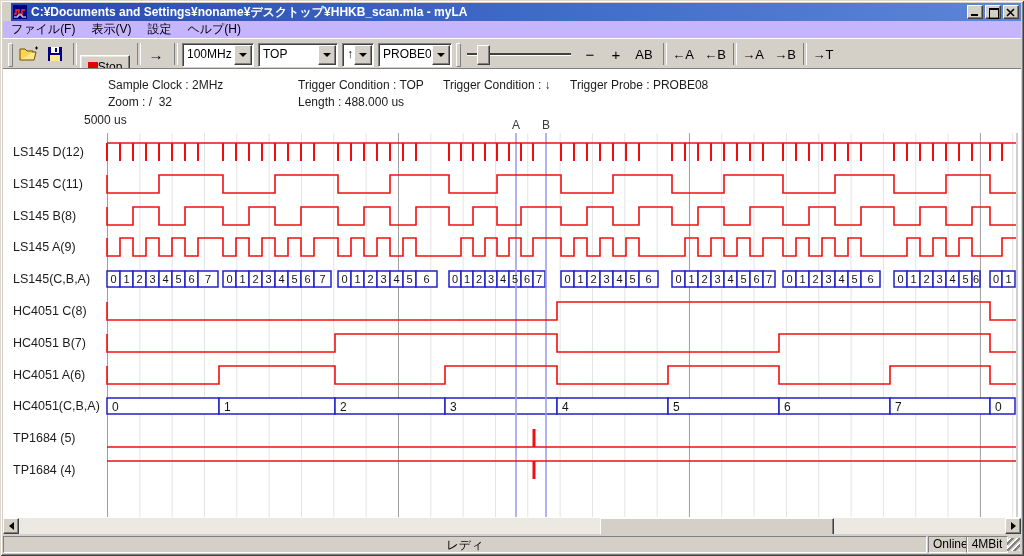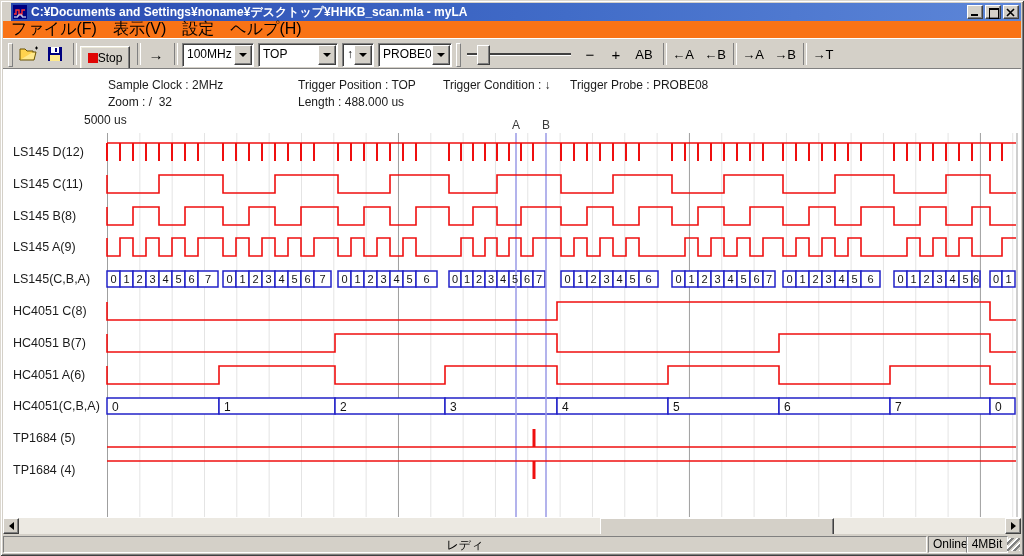--- a/index.html
+++ b/index.html
@@ -8,28 +8,28 @@
        box-shadow:inset 1px 1px 0 #dcd8d0, inset -1px -1px 0 #404040, inset 2px 2px 0 #fff, inset -2px -2px 0 #808080;}
   .titlebar{position:absolute;left:11px;top:3px;right:3px;height:18px;
        background:linear-gradient(90deg,#2a4ab0 0%,#416cc8 55%,#5d86d8 100%);display:flex;align-items:center;}
   .appicon{width:14px;height:14px;margin-left:2px;margin-right:4px;flex:0 0 auto;}
   .title{color:#fff;font-size:12px;font-weight:bold;white-space:nowrap;overflow:hidden;flex:1;}
   .tb-btns{display:flex;gap:2px;margin-right:2px;}
   .tb-btn{width:16px;height:14px;background:#d4d0c8;border:1px solid;border-color:#fff #404040 #404040 #fff;
        box-shadow:inset -1px -1px 0 #808080;padding:0;position:relative;}
   .glyph-min{position:absolute;left:3px;bottom:2px;width:7px;height:2px;background:#000;}
   .glyph-max{position:absolute;left:3px;top:2px;width:8px;height:8px;border:1px solid #000;border-top-width:2px;}
-  .menubar{position:absolute;left:3px;top:21px;right:3px;height:17px;background:#f97316;font-size:16px;
+  .menubar{position:absolute;left:3px;top:21px;right:3px;height:17px;background:#c4b5fd;font-size:12px;
        display:flex;align-items:center;border-bottom:1px solid #dcd8d0;}
   .menu-item{padding:1px 8px;white-space:pre;}
   .toolbar{position:absolute;left:3px;top:38px;right:3px;height:30px;background:#d4d0c8;border-top:1px solid #fff;}
   .grip{position:absolute;top:4px;width:3px;height:22px;background:#d4d0c8;border:1px solid;border-color:#fff #808080 #808080 #fff;}
   .sep{position:absolute;top:4px;width:2px;height:22px;border-left:1px solid #808080;border-right:1px solid #fff;}
   .icon-btn{position:absolute;top:3px;width:24px;height:24px;border:none;background:transparent;padding:0;display:flex;align-items:center;justify-content:center;}
-  .raised-btn{position:absolute;top:7px;height:24px;background:#d4d0c8;border:1px solid;border-color:#fff #404040 #404040 #fff;
+  .raised-btn{position:absolute;top:16px;height:24px;background:#d4d0c8;border:1px solid;border-color:#fff #404040 #404040 #fff;
        box-shadow:inset -1px -1px 0 #808080,inset 1px 1px 0 #ece9d8;font-size:12px;display:flex;align-items:center;justify-content:center;gap:0;padding:0 4px;}
   .stop-square{display:inline-block;width:10px;height:10px;background:#e00505;}
   .flat-btn{position:absolute;top:3px;height:24px;border:none;background:transparent;font-size:13px;padding:0;text-align:center;}
   .combo{position:absolute;top:4px;height:22px;background:#fff;border:1px solid;border-color:#808080 #fff #fff #808080;
        box-shadow:inset 1px 1px 0 #404040;display:flex;}
   .combo-text{flex:1;font-size:12px;padding:3px 0 0 4px;white-space:nowrap;overflow:hidden;}
   .combo-btn{width:16px;margin:1px;background:#d4d0c8;border:1px solid;border-color:#fff #404040 #404040 #fff;
        box-shadow:inset -1px -1px 0 #808080;display:flex;align-items:center;justify-content:center;}
   .combo-arrow{width:0;height:0;border-left:4px solid transparent;border-right:4px solid transparent;border-top:4px solid #000;}
   .slider{position:absolute;top:5px;height:20px;}
@@ -150,21 +150,21 @@
     <button class="flat-btn" style="left:698px;width:28px">←B</button>
     <span class="sep" style="left:730px"></span>
     <button class="flat-btn" style="left:736px;width:28px">→A</button>
     <button class="flat-btn" style="left:768px;width:28px">→B</button>
     <span class="sep" style="left:800px"></span>
     <button class="flat-btn" style="left:806px;width:28px">→T</button>
   </div>
 
   <div class="client">
     <div class="info" style="left:105px;top:9px">Sample Clock : 2MHz</div>
-    <div class="info" style="left:295px;top:9px">Trigger Position : TOP</div>
+    <div class="info" style="left:295px;top:9px">Trigger Condition : TOP</div>
     <div class="info" style="left:440px;top:9px">Trigger Condition : ↓</div>
     <div class="info" style="left:567px;top:9px">Trigger Probe : PROBE08</div>
     <div class="info" style="left:105px;top:26px">Zoom : /  32</div>
     <div class="info" style="left:295px;top:26px">Length : 488.000 us</div>
     <div class="info" style="left:81px;top:44px">5000 us</div>
     <div id="channel-labels">
         <div class="ch-label" style="top: 76px;">LS145 D(12)</div>
         <div class="ch-label" style="top: 108px;">LS145 C(11)</div>
         <div class="ch-label" style="top: 140px;">LS145 B(8)</div>
         <div class="ch-label" style="top: 171px;">LS145 A(9)</div>

